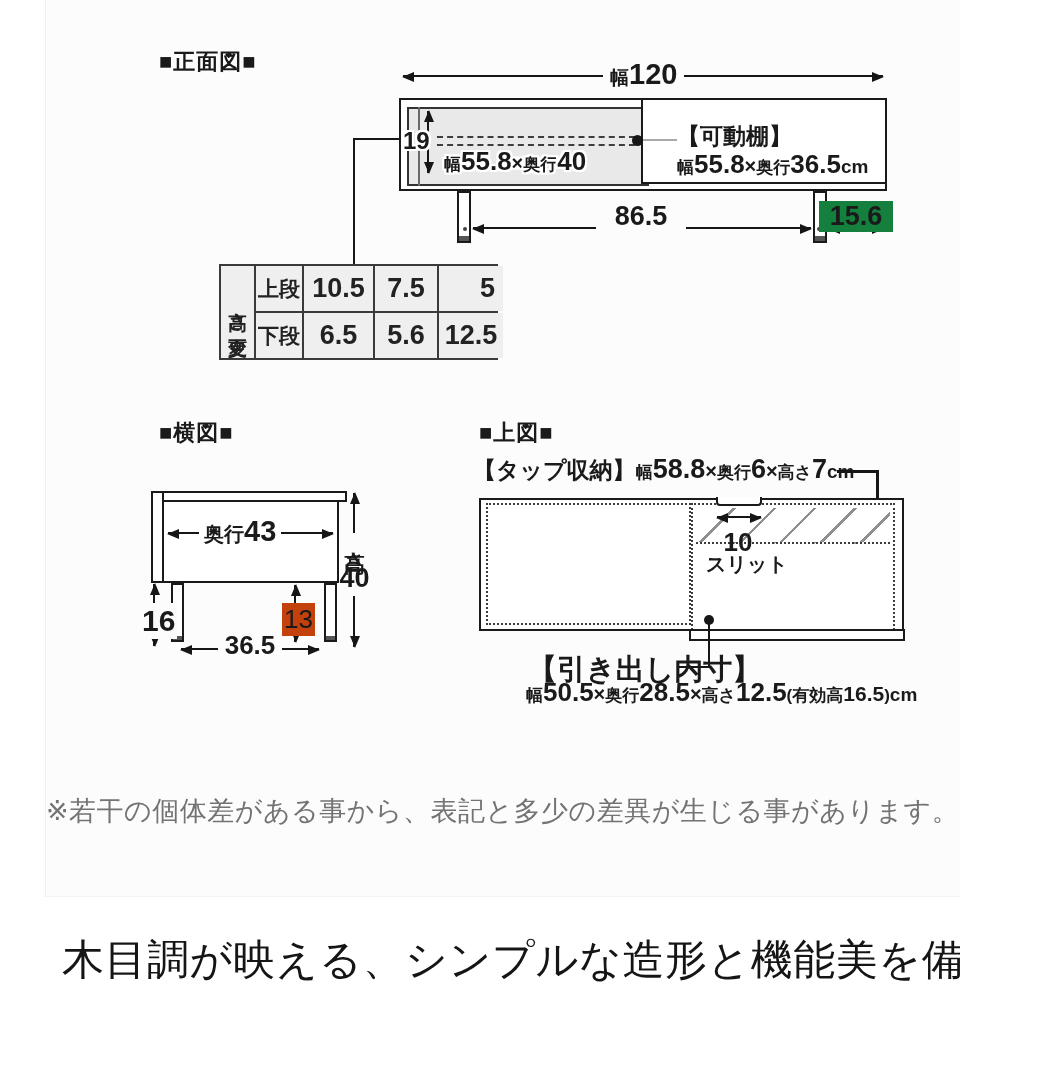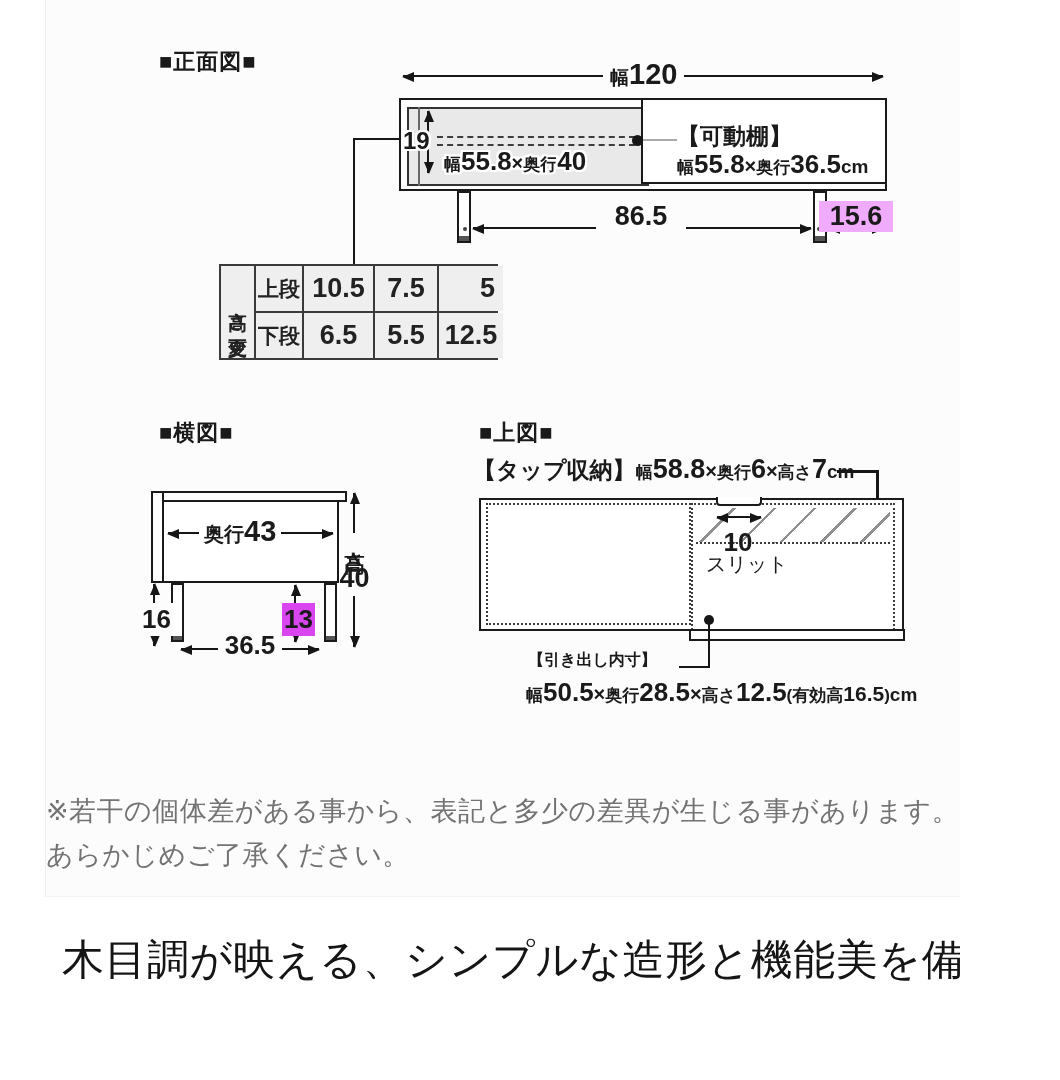--- a/index.html
+++ b/index.html
@@ -98,34 +98,34 @@
       <div class="abs rect" style="left:411px;top:191px;width:14px;height:52px;"></div>
       <div class="abs rect" style="left:767px;top:191px;width:14px;height:52px;"></div>
       <div class="abs" style="left:413px;top:236px;width:10px;height:5px;background:#555;"></div>
       <div class="abs" style="left:769px;top:236px;width:10px;height:5px;background:#555;"></div>
       <div class="abs dot" style="left:417px;top:227px;width:4px;height:4px;background:#444;"></div>
       <div class="abs dot" style="left:771px;top:227px;width:4px;height:4px;background:#444;"></div>
 
       <div class="abs h-arrow" style="left:427px;top:227px;width:338px;"></div>
       <div class="abs dim-label" style="left:550px;top:201px;width:90px;background:#fcfcfc;">86.5</div>
       <div class="abs h-arrow" style="left:783px;top:227px;width:54px;"></div>
-      <div class="abs dim-label" style="left:773px;top:201px;width:74px;background:#f0abfc;">15.6</div>
+      <div class="abs dim-label" style="left:773px;top:201px;width:74px;background:#15803d;">15.6</div>
 
       <div class="abs" style="left:307px;top:138px;width:46px;border-top:2.5px solid #161616;"></div>
       <div class="abs" style="left:307px;top:138px;width:0;height:126px;border-left:2.5px solid #161616;"></div>
 
       <div class="abs htable" style="left:173px;top:264px;width:279px;height:96px;">
         <div class="cell vhead">高さ変更</div>
         <div class="cell lab">上段</div>
         <div class="cell">10.5</div>
         <div class="cell">7.5</div>
         <div class="cell right">5</div>
         <div class="cell lab">下段</div>
         <div class="cell">6.5</div>
-        <div class="cell">5.5</div>
+        <div class="cell">5.6</div>
         <div class="cell">12.5</div>
       </div>
     </div>
 
     <div class="abs" style="left:0;top:400px;width:340px;height:280px;">
       <div class="abs sec-title" style="left:113px;top:18px;">■横図■</div>
 
       <div class="abs rect" style="left:107px;top:91px;width:194px;height:11px;"></div>
       <div class="abs rect" style="left:105px;top:91px;width:13px;height:92px;"></div>
       <div class="abs rect" style="left:116px;top:100px;width:177px;height:83px;"></div>
@@ -135,24 +135,24 @@
         <span class="t-x">奥行</span>
           <span style="font-size:29px;font-weight:600;">43</span>
       </div>
 
       <div class="abs rect" style="left:125px;top:183px;width:13px;height:59px;"></div>
       <div class="abs rect" style="left:278px;top:183px;width:13px;height:59px;"></div>
       <div class="abs" style="left:127px;top:236px;width:9px;height:4px;background:#555;"></div>
       <div class="abs" style="left:280px;top:236px;width:9px;height:4px;background:#555;"></div>
 
       <div class="abs v-arrow" style="left:107px;top:184px;height:62px;"></div>
-      <div class="abs" style="left:94px;top:203px;font-size:26px;font-weight:600;background:#fcfcfc;padding:1px 2px;">16</div>
+      <div class="abs" style="left:94px;top:203px;font-size:30px;font-weight:600;background:#fcfcfc;padding:1px 2px;">16</div>
 
       <div class="abs v-arrow" style="left:248px;top:185px;height:57px;"></div>
-      <div class="abs" style="left:236px;top:203px;font-size:26px;font-weight:700;background:#d946ef;padding:1px 2px;">13</div>
+      <div class="abs" style="left:236px;top:203px;font-size:26px;font-weight:400;background:#c2410c;padding:1px 2px;">13</div>
 
       <div class="abs h-arrow" style="left:135px;top:248px;width:138px;"></div>
       <div class="abs dim-label" style="left:172px;top:230px;width:64px;background:#fcfcfc;font-size:26px;">36.5</div>
 
       <div class="abs v-arrow" style="left:307px;top:93px;height:154px;"></div>
       <div class="abs" style="left:293px;top:133px;width:31px;text-align:center;background:#fcfcfc;padding:2px 0;">
         <div class="vtext" style="font-size:21px;font-weight:700;margin:0 auto;">高さ</div>
         <div style="font-size:27px;font-weight:600;">40</div>
       </div>
     </div>
@@ -179,48 +179,47 @@
 
       <div class="abs rect" style="left:33px;top:98px;width:425px;height:133px;"></div>
       <div class="abs dotted" style="left:40px;top:103px;width:205px;height:122px;"></div>
       <div class="abs dotted" style="left:245px;top:103px;width:204px;height:135px;background:#ffffff;"></div>
       <div class="abs hatch" style="left:250px;top:108px;width:194px;height:36px;border-bottom:2.5px dotted #3c3c3c;"></div>
 
       <div class="abs" style="left:270px;top:97px;width:46px;height:9px;background:#ffffff;border-left:2px solid #1a1a1a;border-right:2px solid #1a1a1a;border-bottom:2px solid #1a1a1a;border-radius:0 0 4px 4px;"></div>
 
       <div class="abs h-arrow" style="left:271px;top:116px;width:44px;"></div>
       <div class="abs" style="left:267px;top:127px;width:50px;text-align:center;font-size:26px;font-weight:600;">10</div>
-      <div class="abs" style="left:260px;top:151px;font-size:20px;font-weight:400;text-align:center;">スリット</div>
+      <div class="abs" style="left:260px;top:151px;font-size:20px;font-weight:700;text-align:center;">スリット</div>
 
       <div class="abs rect" style="left:243px;top:229px;width:216px;height:12px;"></div>
 
       <div class="abs dot" style="left:258px;top:215px;width:10px;height:10px;"></div>
       <div class="abs" style="left:262px;top:219px;width:0;height:49px;border-left:2.5px solid #161616;"></div>
       <div class="abs" style="left:233px;top:266px;width:31px;border-top:2.5px solid #161616;"></div>
 
-      <div class="abs" style="left:82px;top:250px;font-size:16px;font-weight:700;">【引き出し内寸】</div>
+      <div class="abs" style="left:82px;top:250px;font-size:29px;font-weight:700;">【引き出し内寸】</div>
       <div class="abs dims" style="left:80px;top:277px;">
         <span class="t-sm">幅</span>
           <span class="n-md">50.5</span>
           <span class="t-x">×</span>
           <span class="t-sm">奥行</span>
           <span class="n-md">28.5</span>
           <span class="t-x">×</span>
           <span class="t-sm">高さ</span>
           <span class="n-md">12.5</span>
           <span class="t-sm">(有効高</span>
           <span class="n-sm">16.5</span>
           <span class="t-sm">)</span>
           <span class="t-unit">cm</span>
       </div>
     </div>
 
     <div class="abs note" style="left:0;top:789px;width:973px;">
       <div>※若干の個体差がある事から、表記と多少の差異が生じる事があります。</div>
-      <div>あらかじめご了承ください。</div>
     </div>
   </div>
 
   <div class="abs desc" style="left:62px;top:928px;width:960px;">
     <div>木目調が映える、シンプルな造形と機能美を備</div>
   </div>
 
 </div>
 
 </body></html>

